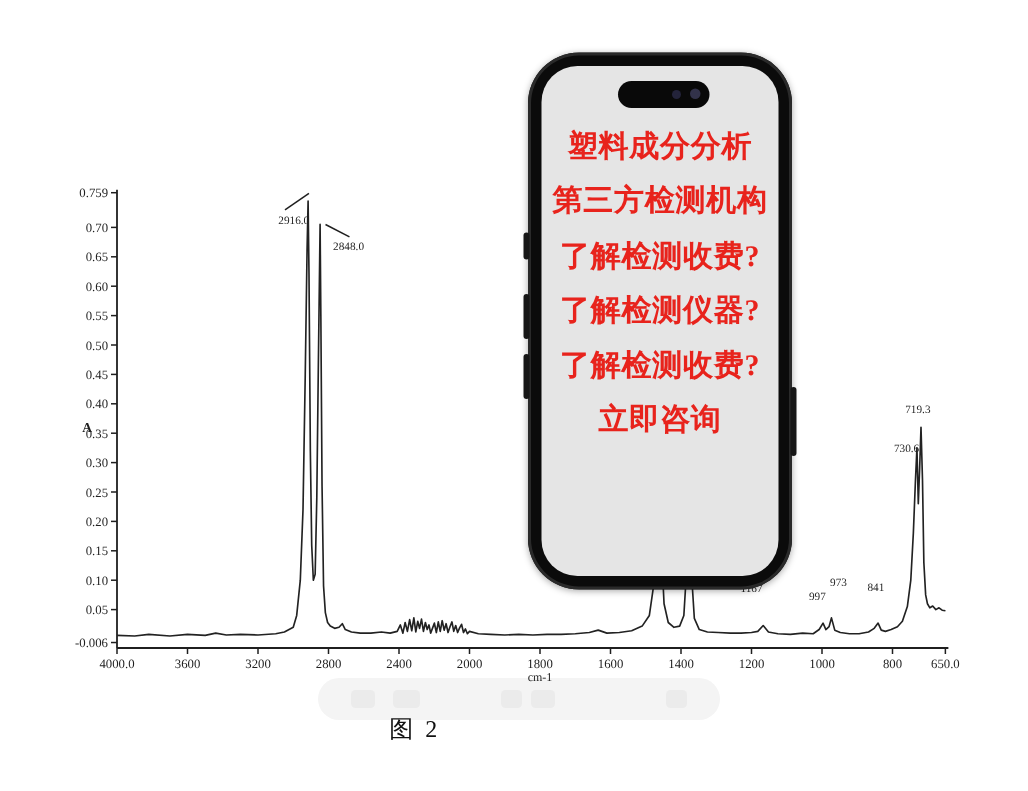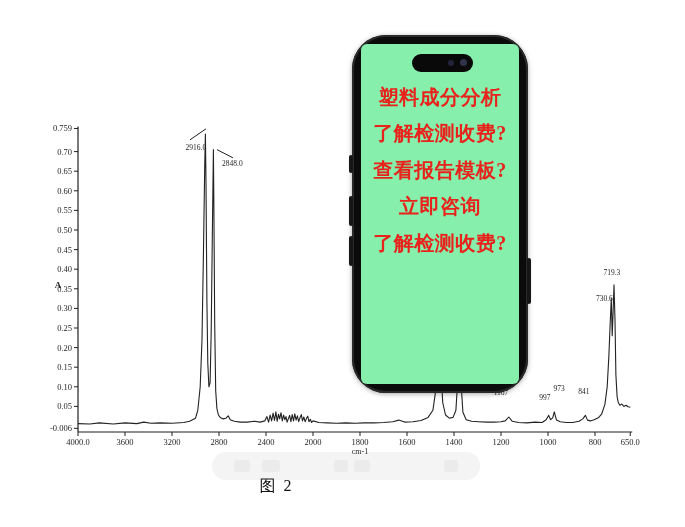--- a/index.html
+++ b/index.html
@@ -10,21 +10,21 @@
              background:#f4f4f4;z-index:1;}
   .wm-ghost{position:absolute;top:8px;height:12px;border-radius:3px;background:#ebebeb;}
   
   svg.chart{position:absolute;left:0;top:0;z-index:2;}
   
   .caption{position:absolute;left:0;top:476px;width:553px;text-align:center;
            font-size:16px;color:#111;z-index:3;letter-spacing:2px;}
   
   .phone{position:absolute;left:352px;top:35px;width:176px;height:358px;background:#0b0b0b;
          border-radius:34px;z-index:10;box-shadow:0 1px 5px rgba(0,0,0,.35), inset 0 0 0 2px #2a2a2a;}
-  .screen{position:absolute;left:9px;top:9px;right:9px;bottom:9px;background:#86efac;border-radius:6px;overflow:hidden;}
+  .screen{position:absolute;left:9px;top:9px;right:9px;bottom:9px;background:#e5e5e5;border-radius:24px;overflow:hidden;}
   .island{position:absolute;left:51px;top:10px;width:61px;height:18px;background:#090909;border-radius:10px;}
   .cam{position:absolute;border-radius:50%;}
   .cam.c1{left:36px;top:6px;width:6px;height:6px;background:#23233a;}
   .cam.c2{left:48px;top:5px;width:7px;height:7px;background:#32324a;}
   .side-btn{position:absolute;background:#161616;border-radius:2px;}
   .sb-left{left:-3px;width:4px;}
   .sb-right{right:-3px;width:4px;}
   .sb-mute{top:120px;height:18px;}
   .sb-volup{top:161px;height:30px;}
   .sb-voldn{top:201px;height:30px;}
@@ -130,21 +130,22 @@
     <div class="side-btn sb-left sb-volup"></div>
     <div class="side-btn sb-left sb-voldn"></div>
     <div class="side-btn sb-right sb-power"></div>
     <div class="screen">
       <div class="island">
         <div class="cam c1"></div>
         <div class="cam c2"></div>
       </div>
       <div class="ad-lines">
         <div class="ad-line">塑料成分分析</div>
+        <div class="ad-line">第三方检测机构</div>
         <div class="ad-line">了解检测收费?</div>
-        <div class="ad-line">查看报告模板?</div>
+        <div class="ad-line">了解检测仪器?</div>
+        <div class="ad-line">了解检测收费?</div>
         <div class="ad-line">立即咨询</div>
-        <div class="ad-line">了解检测收费?</div>
       </div>
     </div>
   </div>
 
 </div>
 
 </body></html>

